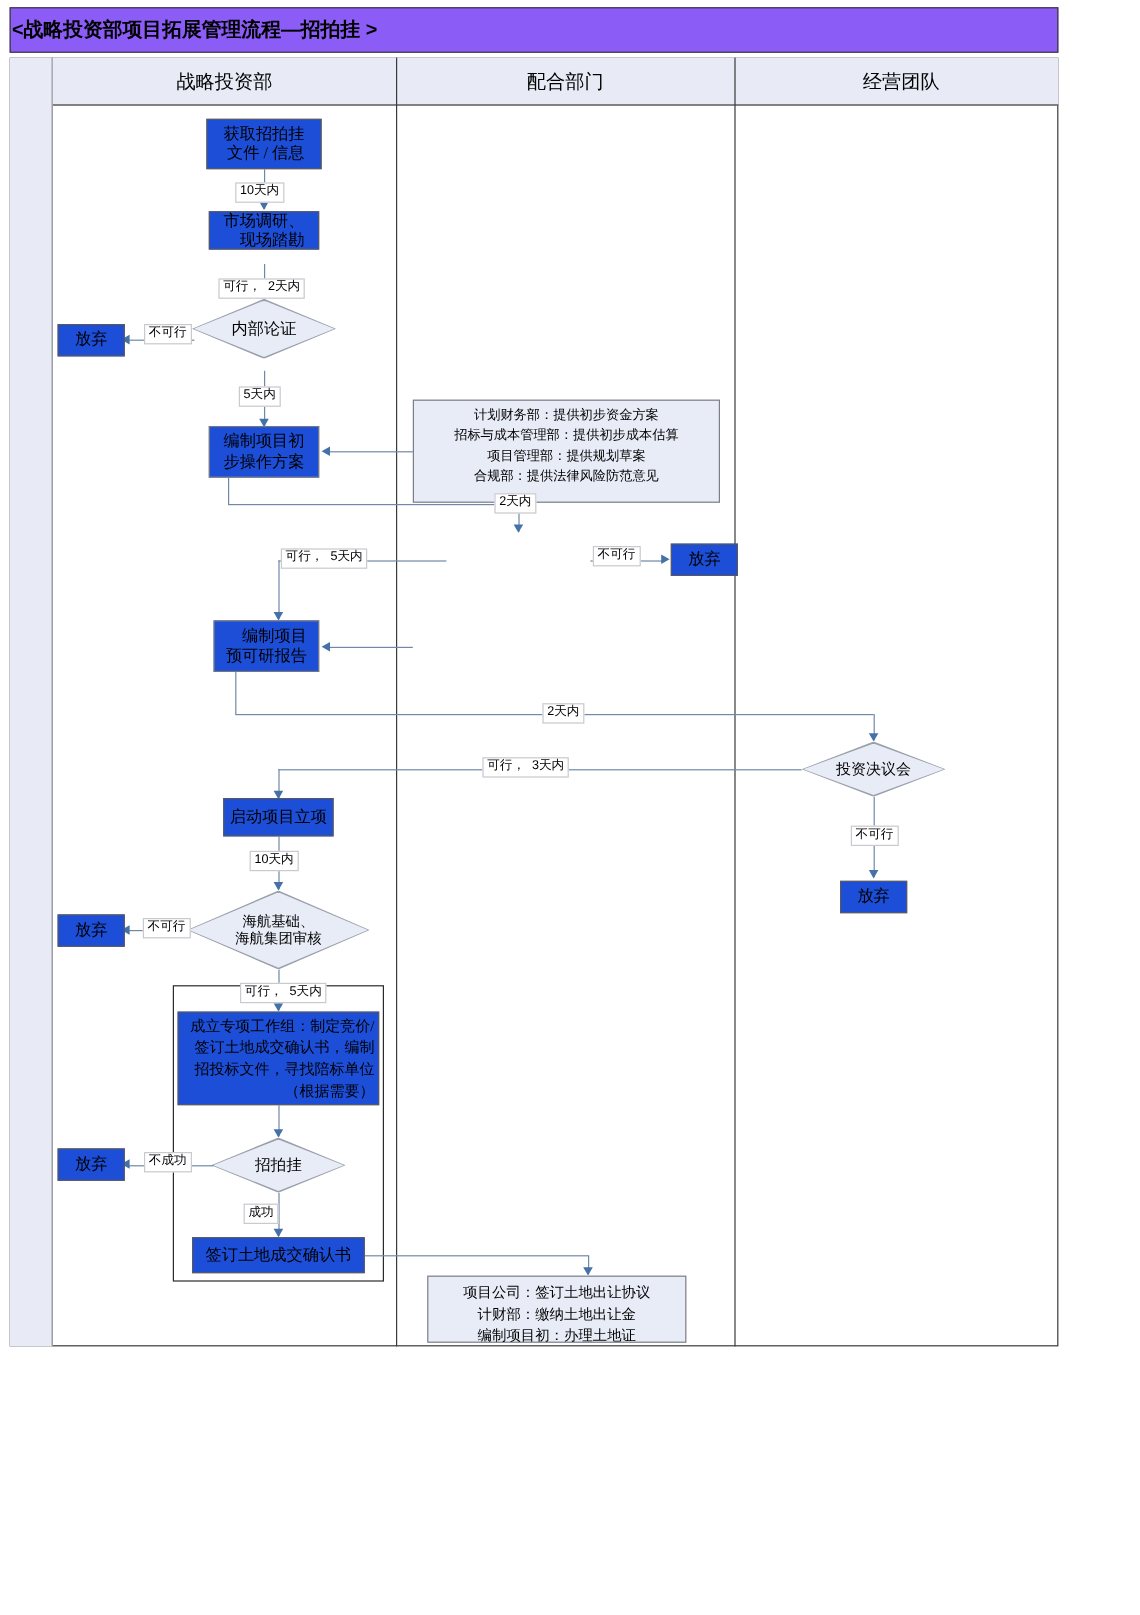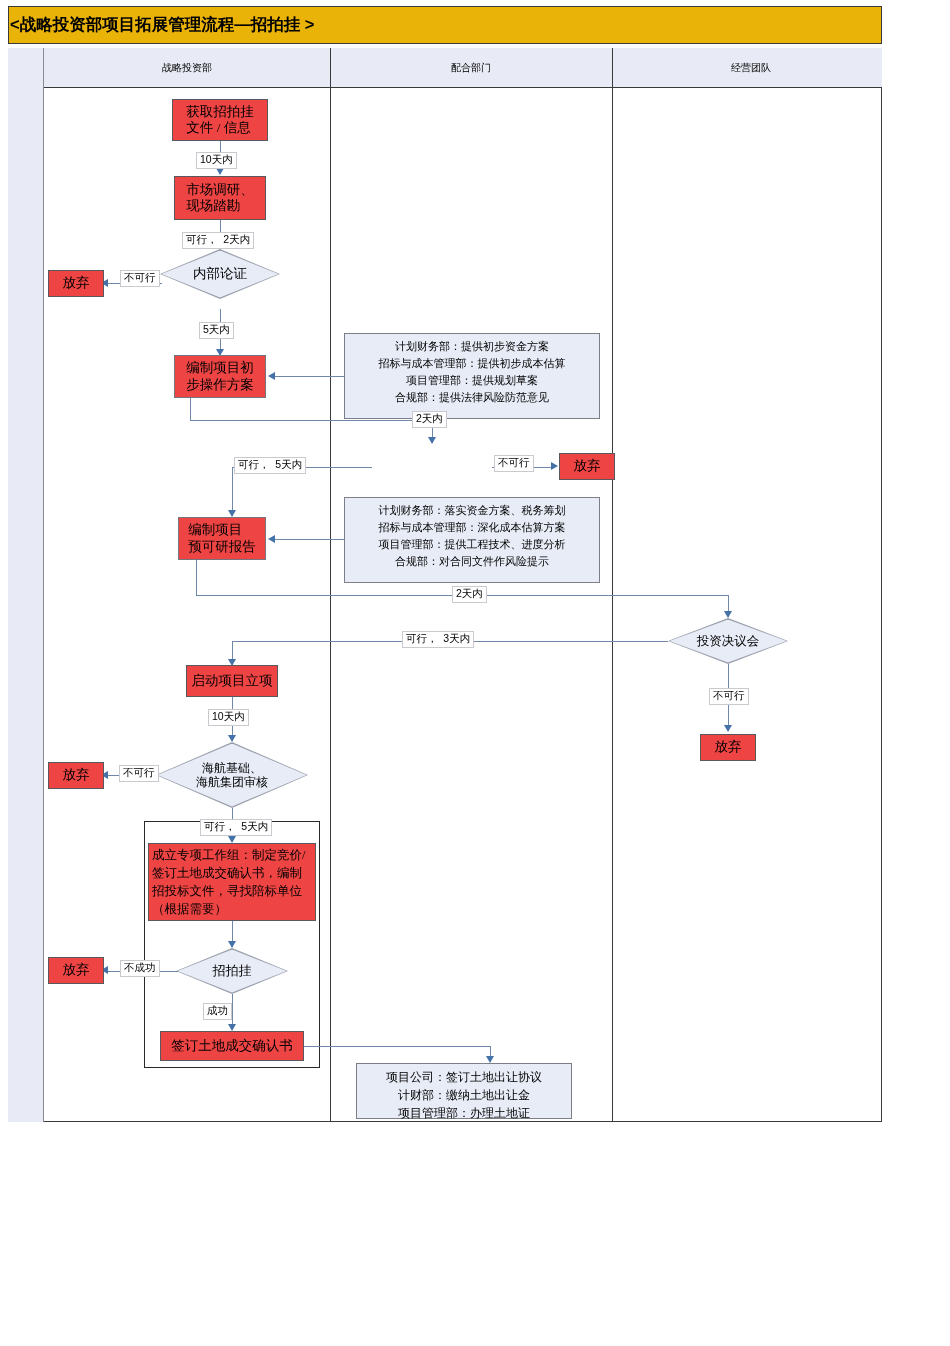--- a/index.html
+++ b/index.html
@@ -3,50 +3,50 @@
 <meta charset="utf-8">
 <title>Flowchart</title>
 <style>
   html, body { margin:0; padding:0; background:#ffffff; }
   body { font-family:"Liberation Serif","DejaVu Serif",serif; }
   #page { position:relative; width:950px; height:1346px; background:#ffffff; overflow:hidden; }
 
   
   .title-bar{
     position:absolute; left:8px; top:6px; width:874px; height:38px;
-    background:#eab308; border:1px solid #3a3a3a; box-sizing:border-box;
+    background:#8b5cf6; border:1px solid #3a3a3a; box-sizing:border-box;
     display:flex; align-items:center;
   }
   .title-bar .t{
     font-size:16.5px; color:#000; padding-left:1px; letter-spacing:0px;
     font-family:"Liberation Sans","DejaVu Sans",sans-serif; font-weight:700;
   }
   .table-frame{
     position:absolute; left:8px; top:48px; width:874px; height:1074px;
     border:1px solid #3a3a3a; box-sizing:border-box; background:#ffffff;
   }
   .gutter-col{
     position:absolute; left:8px; top:48px; width:36px; height:1074px;
     background:#e8ebf5; border-right:1px solid #8a8a92; box-sizing:border-box;
   }
   .header-row{
     position:absolute; left:44px; top:48px; width:838px; height:40px;
     background:#e8ebf5; border-bottom:1px solid #3a3a3a; box-sizing:border-box;
   }
   .hcell{
     position:absolute; top:0; height:40px; display:flex; align-items:center; justify-content:center;
-    font-size:10px; color:#000; box-sizing:border-box;
+    font-size:16px; color:#000; box-sizing:border-box;
   }
   .vline{ position:absolute; top:48px; width:0; border-left:1px solid #3a3a3a; height:1074px; }
 
   
   .node{
-    position:absolute; box-sizing:border-box; background:#ef4444;
+    position:absolute; box-sizing:border-box; background:#1d4ed8;
     border:1.6px solid #6d6f78; display:flex; align-items:center; justify-content:center;
-    text-align:left; color:#000; line-height:1.22; padding:1px 3px;
+    text-align:right; color:#000; line-height:1.22; padding:1px 3px;
   }
   .node.thin{ border-width:1.3px; border-color:#74767f; }
   .node.dark{ border:1.8px solid #58585f; }
   .dwrap{ position:absolute; }
   .dwrap .dborder{
     position:absolute; left:0; top:0; width:100%; height:100%;
     background:#9aa0ab;
     -webkit-clip-path: polygon(50% 0, 100% 50%, 50% 100%, 0 50%);
     clip-path: polygon(50% 0, 100% 50%, 50% 100%, 0 50%);
   }
@@ -123,21 +123,21 @@
 
   <div class="group-frame" style="left:144px; top:821px; width:176px; height:247px;"></div>
 
   <div class="node dark" style="left:172px; top:99px; width:96px; height:42px; font-size:13.5px; white-space:pre-line;">获取招拍挂
 文件 / 信息</div>
 
   <div class="vlin" style="left:220px; top:141px; height:33px;"></div>
   <div class="arrow-d" style="left:215.5px; top:168px;"></div>
   <div class="elabel" style="left:196px; top:152px;">10天内</div>
 
-  <div class="node dark" style="left:174px; top:176px; width:92px; height:44px; font-size:13.5px; white-space:pre-line;">市场调研、
+  <div class="node dark" style="left:174px; top:176px; width:92px; height:32px; font-size:13.5px; white-space:pre-line;">市场调研、
 现场踏勘</div>
 
   <div class="vlin" style="left:220px; top:220px; height:38px;"></div>
   <div class="arrow-d" style="left:215.5px; top:252px;"></div>
   <div class="elabel" style="left:182px; top:232px;">可行，  2天内</div>
 
   <div class="dwrap" style="left:160px; top:249px; width:120px; height:50px;">
     <div class="dborder"></div>
     <div class="dfill"></div>
     <div class="dtext" style="font-size:13.5px;">内部论证</div>
@@ -178,26 +178,20 @@
   <div class="node dark" style="left:559px; top:453px; width:56px; height:27px; font-size:13.5px;">放弃</div>
 
   <div class="hline" style="left:232px; top:466.5px; width:140px;"></div>
   <div class="vlin" style="left:232px; top:466.5px; height:49px;"></div>
   <div class="arrow-d" style="left:227.5px; top:510px;"></div>
   <div class="elabel" style="left:234px; top:457px;">可行，  5天内</div>
 
   <div class="node thin" style="left:178px; top:517px; width:88px; height:43px; font-size:13.5px; white-space:pre-line;">编制项目
 预可研报告</div>
 
-  <div class="infobox" style="left:344px; top:497px; width:256px; height:86px;">
-    <div>计划财务部：落实资金方案、税务筹划</div>
-    <div>招标与成本管理部：深化成本估算方案</div>
-    <div>项目管理部：提供工程技术、进度分析</div>
-    <div>合规部：对合同文件作风险提示</div>
-  </div>
 
   <div class="hline" style="left:274px; top:539px; width:70px;"></div>
   <div class="arrow-l" style="left:268px; top:534.5px;"></div>
 
   <div class="vlin" style="left:196px; top:560px; height:35px;"></div>
   <div class="hline" style="left:196px; top:595px; width:532px;"></div>
   <div class="vlin" style="left:728px; top:595px; height:22px;"></div>
   <div class="arrow-d" style="left:723.5px; top:611px;"></div>
   <div class="elabel" style="left:452px; top:586px;">2天内</div>
 
@@ -261,16 +255,16 @@
 
   <div class="node dark" style="left:160px; top:1031px; width:144px; height:30px; font-size:13.5px;">签订土地成交确认书</div>
 
   <div class="hline" style="left:304px; top:1046px; width:186px;"></div>
   <div class="vlin" style="left:490px; top:1046px; height:16px;"></div>
   <div class="arrow-d" style="left:485.5px; top:1056px;"></div>
 
   <div class="infobox" style="left:356px; top:1063px; width:216px; height:56px; font-size:12px; line-height:1.52;">
     <div>项目公司：签订土地出让协议</div>
     <div>计财部：缴纳土地出让金</div>
-    <div>项目管理部：办理土地证</div>
+    <div>编制项目初：办理土地证</div>
   </div>
 
 </div>
 
 </body></html>

